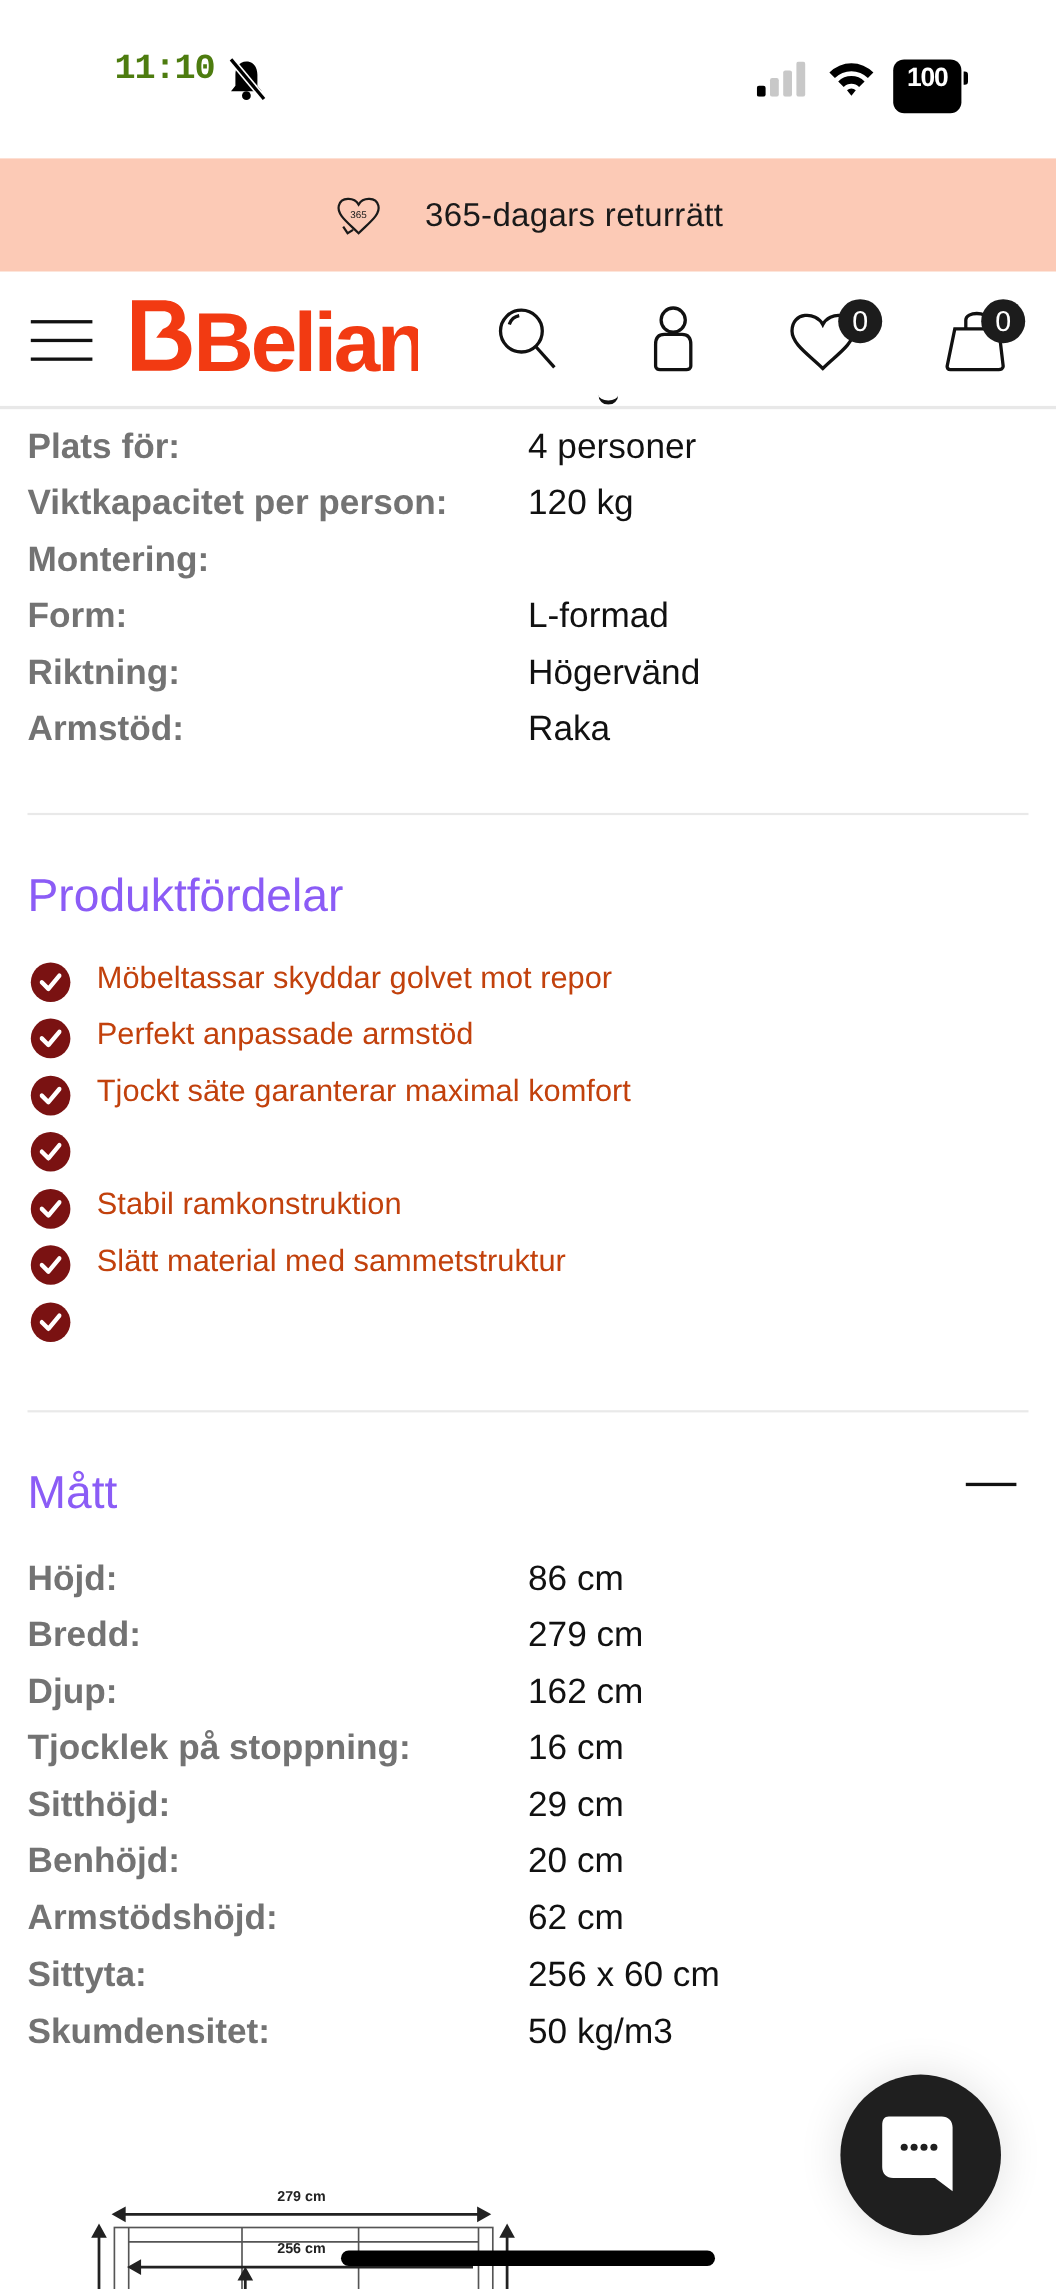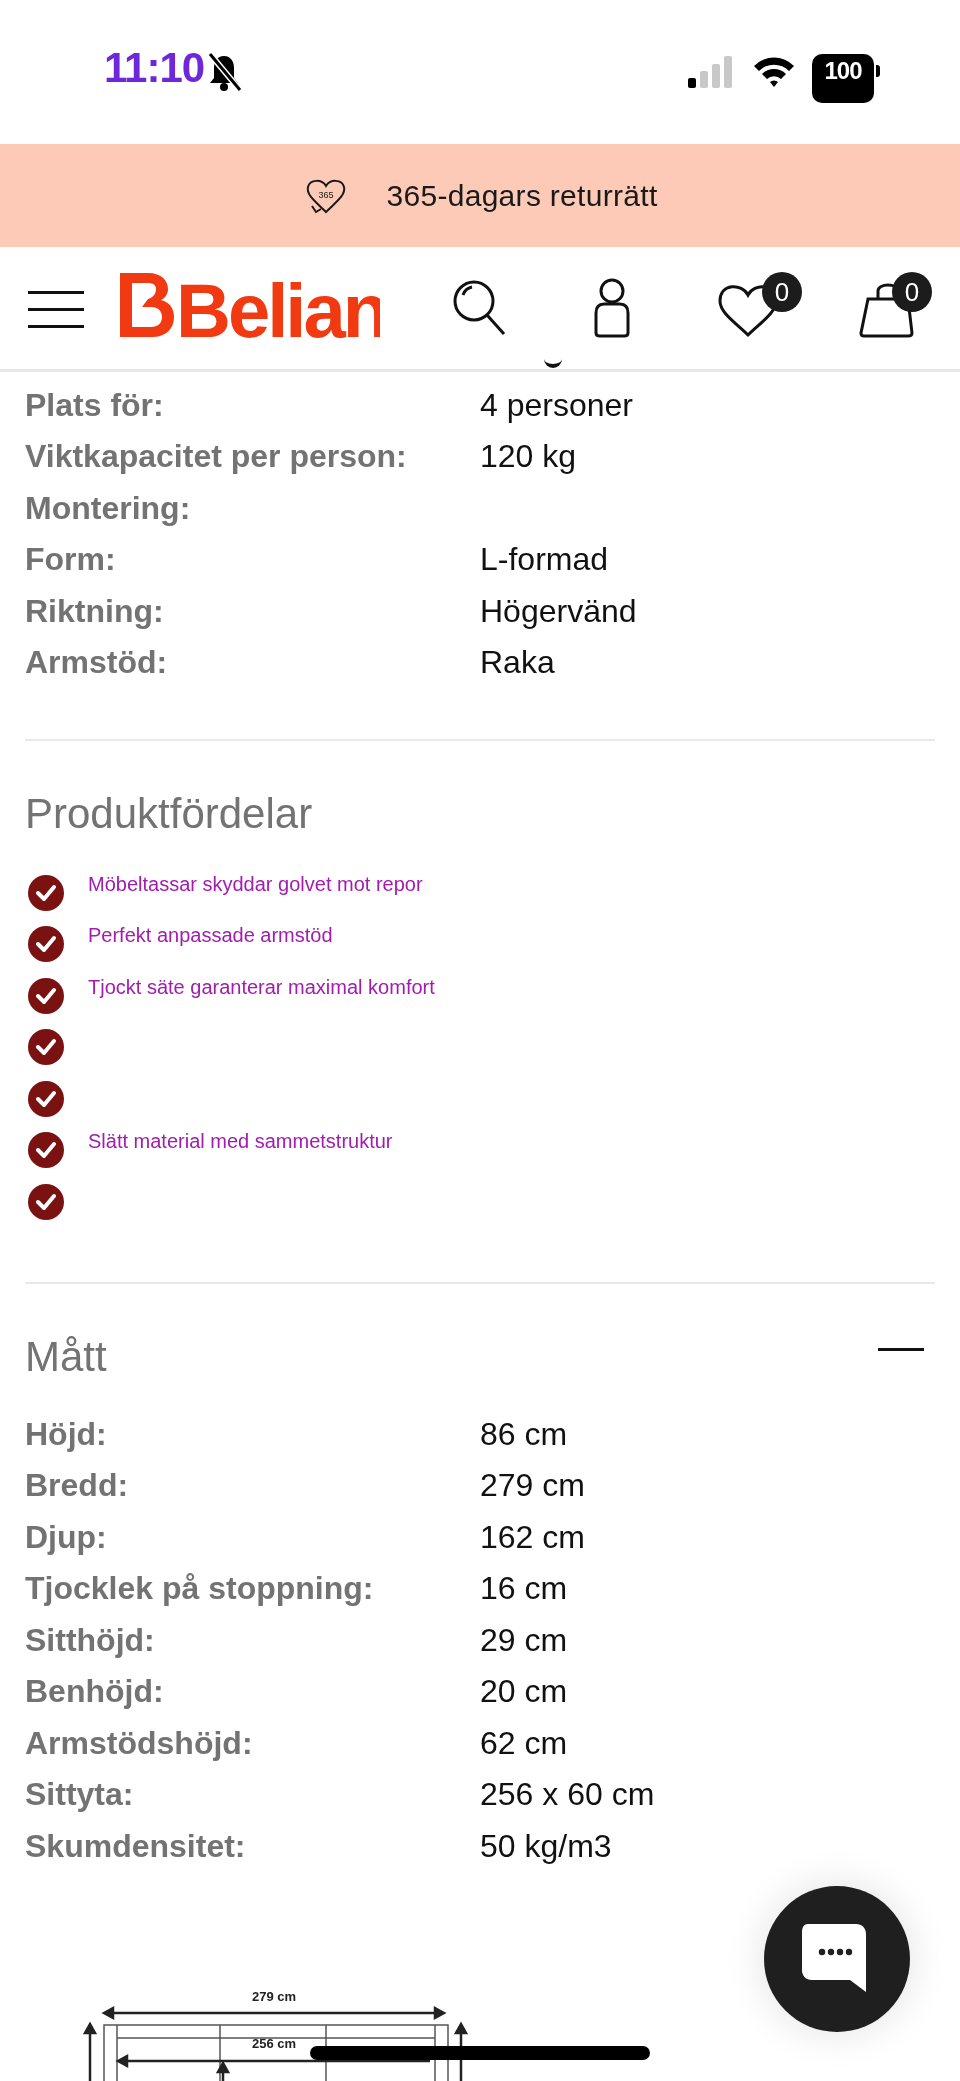--- a/index.html
+++ b/index.html
@@ -1,21 +1,21 @@
 <!DOCTYPE html>
 <html><head>
 <meta charset="utf-8">
 <style>
   * { box-sizing: border-box; margin: 0; padding: 0; }
   html, body { width: 960px; height: 2081px; overflow: hidden; background: #ffffff; }
   body { position: relative; font-family: "Liberation Sans", "DejaVu Sans", sans-serif; color: #111; }
 
   
   .status-bar { position: absolute; left: 0; top: 0; width: 960px; height: 142px; background: #fff; }
-  .status-time { position: absolute; left: 104px; top: 44px; font-size: 42px; font-weight: 700; letter-spacing: -1px; color: #6d28d9; font-family: Liberation Sans, sans-serif; }
+  .status-time { position: absolute; left: 104px; top: 44px; font-size: 32px; font-weight: 700; letter-spacing: -1px; color: #4d7c0f; font-family: Liberation Mono, monospace; }
   .bell-off { position: absolute; left: 206px; top: 52px; width: 36px; height: 40px; }
   .signal { position: absolute; left: 688px; top: 56px; width: 46px; height: 32px; }
   .wifi { position: absolute; left: 752px; top: 54px; width: 44px; height: 34px; }
   .battery { position: absolute; left: 812px; top: 54px; width: 68px; height: 34px; }
   .battery-body { position: absolute; left: 0; top: 0; width: 62px; height: 49px; background: #000; border-radius: 10px; color: #fff; font-weight: 700; font-size: 24px; text-align: center; line-height: 34px; letter-spacing: -1px; }
   .battery-tip { position: absolute; left: 64px; top: 11px; width: 4px; height: 12px; background: #000; border-radius: 0 3px 3px 0; }
 
   
   .promo-banner { position: absolute; left: 0; top: 144px; width: 960px; height: 103px; background: #fccab6; display: flex; align-items: center; justify-content: center; gap: 36px; }
   .promo-icon { width: 48px; height: 40px; }
@@ -37,29 +37,29 @@
   .cutoff-text { position: absolute; left: 544px; top: 356px; width: 18px; height: 12px; border-bottom: 4px solid #111; border-radius: 0 0 10px 10px; }
 
   
   .spec-list { position: absolute; left: 0; width: 960px; }
   .spec-row { position: absolute; left: 0; width: 960px; height: 51px; }
   .spec-label { position: absolute; left: 25px; top: 0; font-size: 32px; font-weight: 700; color: #737373; white-space: nowrap; }
   .spec-value { position: absolute; left: 480px; top: 0; font-size: 32px; color: #111; white-space: nowrap; }
 
   .divider { position: absolute; left: 25px; width: 910px; height: 2px; background: #e9e9e9; }
 
-  .section-title { position: absolute; left: 25px; font-size: 42px; color: #737373; font-weight: 400; }
+  .section-title { position: absolute; left: 25px; font-size: 42px; color: #8b5cf6; font-weight: 400; }
   .collapse-btn { position: absolute; left: 878px; top: 1348px; width: 50px; height: 4px; }
   .collapse-btn span { display: block; width: 46px; height: 3px; background: #111; margin-top: 0; }
 
   
   .benefit-row { position: absolute; left: 0; width: 960px; height: 51px; }
   .check-icon { position: absolute; left: 28px; top: 2px; width: 36px; height: 36px; border-radius: 50%; background: #7a1212; }
   .check-icon svg { position: absolute; left: 8px; top: 9px; width: 20px; height: 18px; }
-  .benefit-text { position: absolute; left: 88px; top: 0; font-size: 20px; color: #a21caf; white-space: nowrap; }
+  .benefit-text { position: absolute; left: 88px; top: 0; font-size: 28px; color: #c2410c; white-space: nowrap; }
 
   
   .diagram { position: absolute; left: 80px; top: 1980px; width: 420px; height: 101px; }
   .diagram-label { position: absolute; font-size: 13px; font-weight: 700; color: #222; }
 
   
   .chat-btn { position: absolute; left: 764px; top: 1886px; width: 146px; height: 146px; border-radius: 50%; background: #1f1f1f; box-shadow: 0 0 40px rgba(0,0,0,0.12); }
   .chat-btn svg { position: absolute; left: 36px; top: 36px; width: 74px; height: 74px; }
 
   .home-indicator { position: absolute; left: 310px; top: 2046px; width: 340px; height: 14px; border-radius: 7px; background: #000; }
@@ -192,20 +192,21 @@
         <path d="M2 9 L8 15 L18 3" fill="none" stroke="#fff" stroke-width="4" stroke-linecap="round" stroke-linejoin="round"></path>
       </svg>
     </span>
 </div>
 <div class="benefit-row" style="top:1079px">
   <span class="check-icon">
       <svg viewBox="0 0 20 18">
         <path d="M2 9 L8 15 L18 3" fill="none" stroke="#fff" stroke-width="4" stroke-linecap="round" stroke-linejoin="round"></path>
       </svg>
     </span>
+  <span class="benefit-text">Stabil ramkonstruktion</span>
 </div>
 <div class="benefit-row" style="top:1130px">
   <span class="check-icon">
       <svg viewBox="0 0 20 18">
         <path d="M2 9 L8 15 L18 3" fill="none" stroke="#fff" stroke-width="4" stroke-linecap="round" stroke-linejoin="round"></path>
       </svg>
     </span>
   <span class="benefit-text">Slätt material med sammetstruktur</span>
 </div>
 <div class="benefit-row" style="top:1182px">

